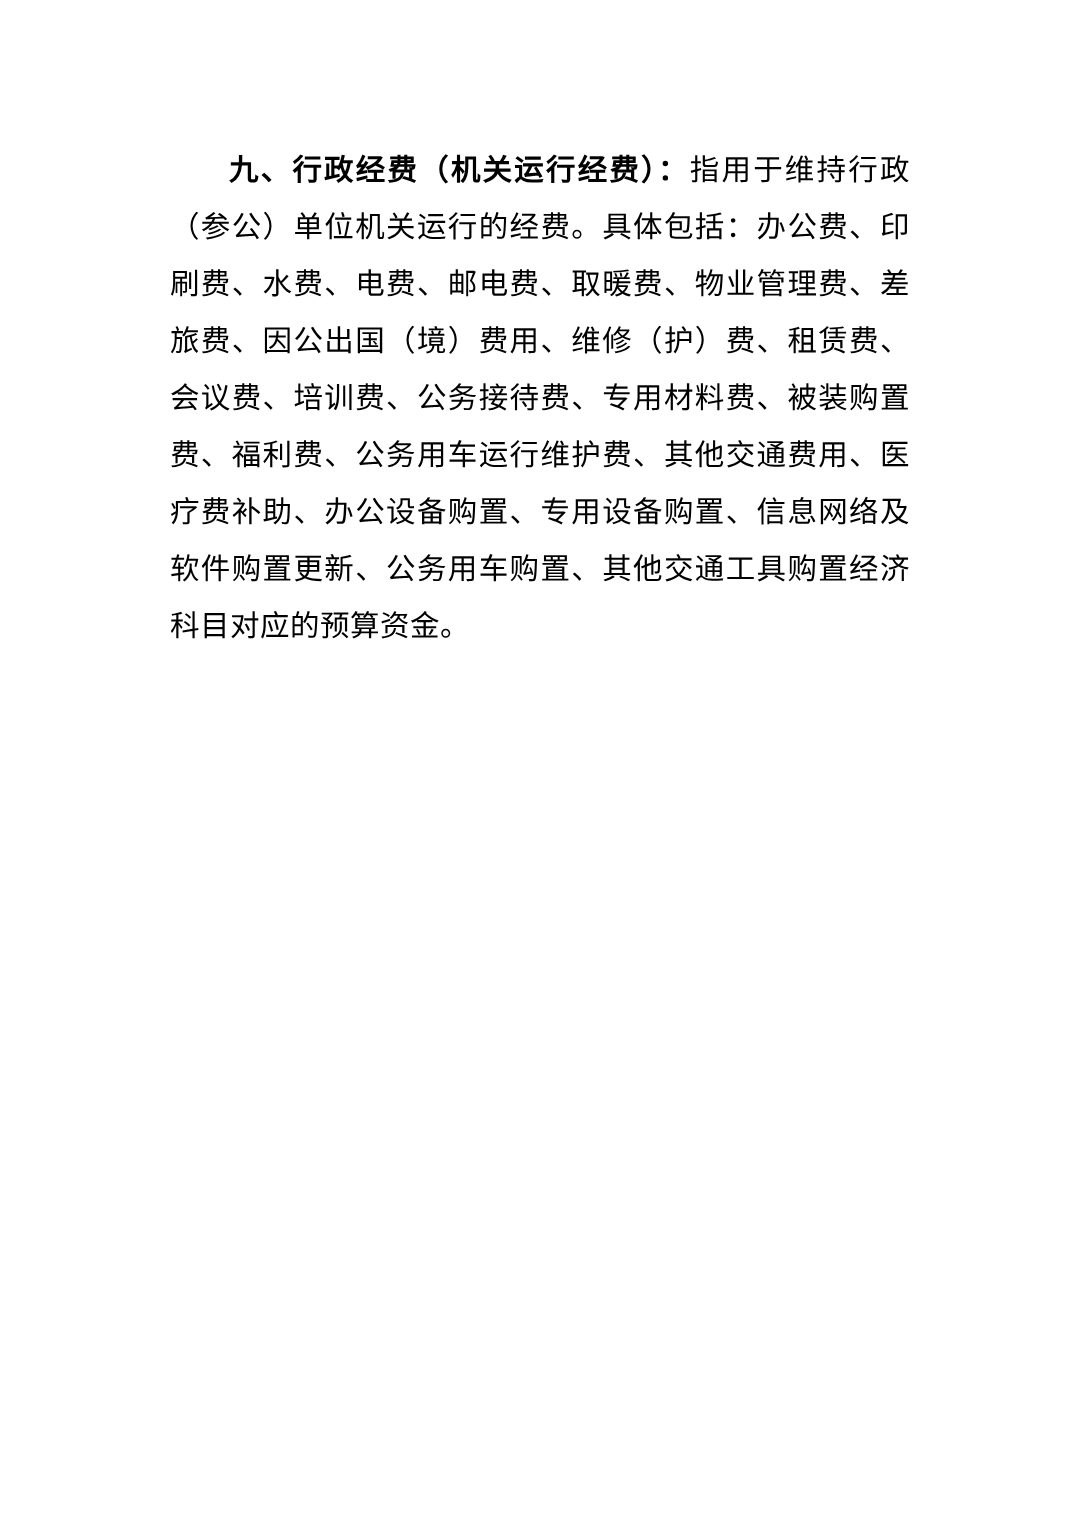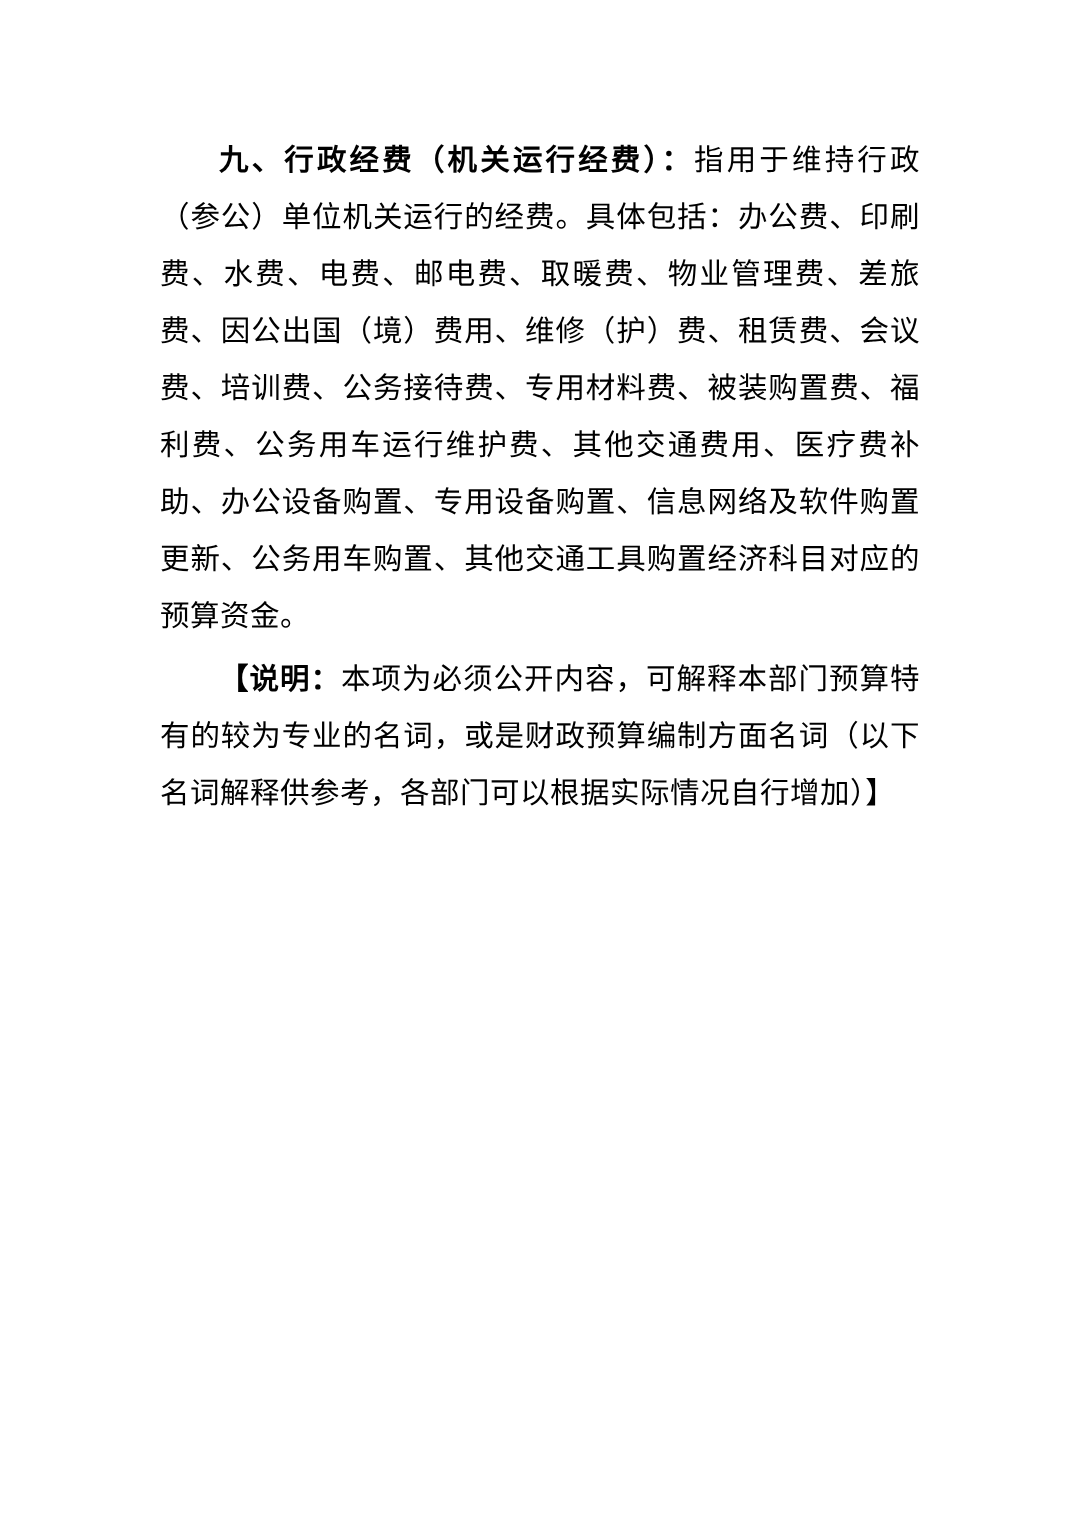--- a/index.html
+++ b/index.html
@@ -16,21 +16,21 @@
     overflow: hidden;
     box-sizing: border-box;
   }
   .content {
     position: absolute;
     left: 154px;
     top: 126px;
     width: 772px;
   }
   .para {
-    margin: 6px;
+    margin: 16px;
     font-family: "Liberation Serif", "DejaVu Serif", serif;
     font-size: 29.5px;
     line-height: 57px;
     color: #000000;
     text-align: justify;
     text-justify: inter-ideograph;
     text-indent: 2em;
     letter-spacing: 0.5px;
     word-break: break-all;
   }
@@ -47,16 +47,15 @@
 </style>
 </head>
 <body>
 
 <div class="page">
   <div class="content">
 
     <p class="para"><span class="lead">九、行政经费（机关运行经费）：</span><span class="body">指用于维持行政（参公）单位机关运行的经费。具体包括：办公费、印刷费、水费、电费、邮电费、取暖费、物业管理费、差旅费、因公出国（境）费用、维修（护）费、租赁费、会议费、培训费、公务接待费、专用材料费、被装购置费、福利费、公务用车运行维护费、其他交通费用、医疗费补助、办公设备购置、专用设备购置、信息网络及软件购置更新、公务用车购置、其他交通工具购置经济科目对应的预算资金。</span></p>
 
 
-    <p class="para note"><span class="lead">【说明：</span><span class="body">本项为必须公开内容，可解释本部门预算特有的较为专业的名词，或是财政预算编制方面名词（以下名词解释供参考，各部门可以根据实际情况自行增加）】</span></p>
 
   </div>
 </div>
 
 </body></html>

